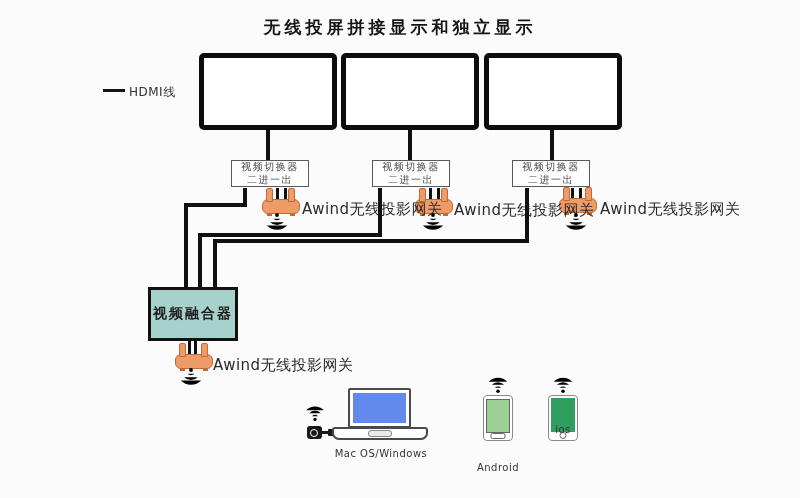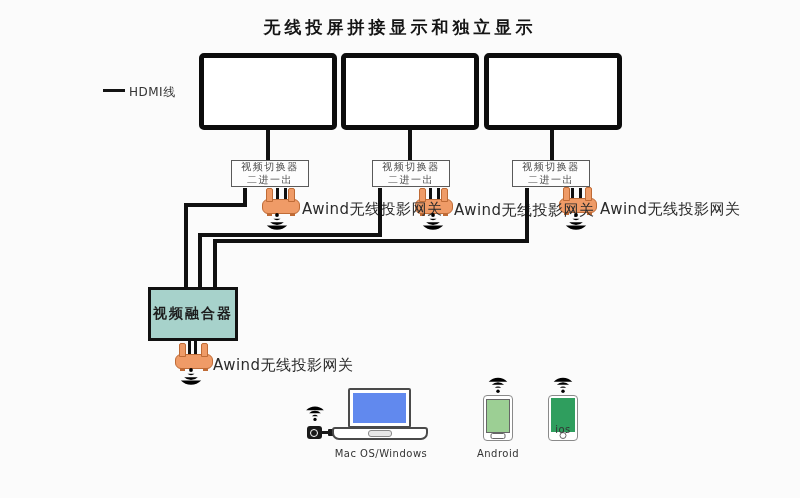--- a/index.html
+++ b/index.html
@@ -195,21 +195,21 @@
   </div>
   <div class="abs client-label" style="left:331px;top:448px;width:100px">Mac OS/Windows</div>
 
   <svg class="abs wifi green" style="left:484px;top:374px" width="28" height="20" viewBox="0 0 30 22">
       <use href="#wifi-glyph"></use>
     </svg>
   <div class="abs phone ph-android">
     <span class="scr-android"></span>
     <span class="home-bar"></span>
   </div>
-  <div class="abs client-label" style="left:472px;top:448px;width:52px">Android</div>
+  <div class="abs client-label" style="left:472px;top:462px;width:52px">Android</div>
 
   <svg class="abs wifi green" style="left:549px;top:374px" width="28" height="20" viewBox="0 0 30 22">
       <use href="#wifi-glyph"></use>
     </svg>
   <div class="abs phone ph-ios">
     <span class="scr-ios"></span>
     <span class="home-dot"></span>
   </div>
   <div class="abs client-label" style="left:541px;top:424px;width:44px">ios</div>
 

